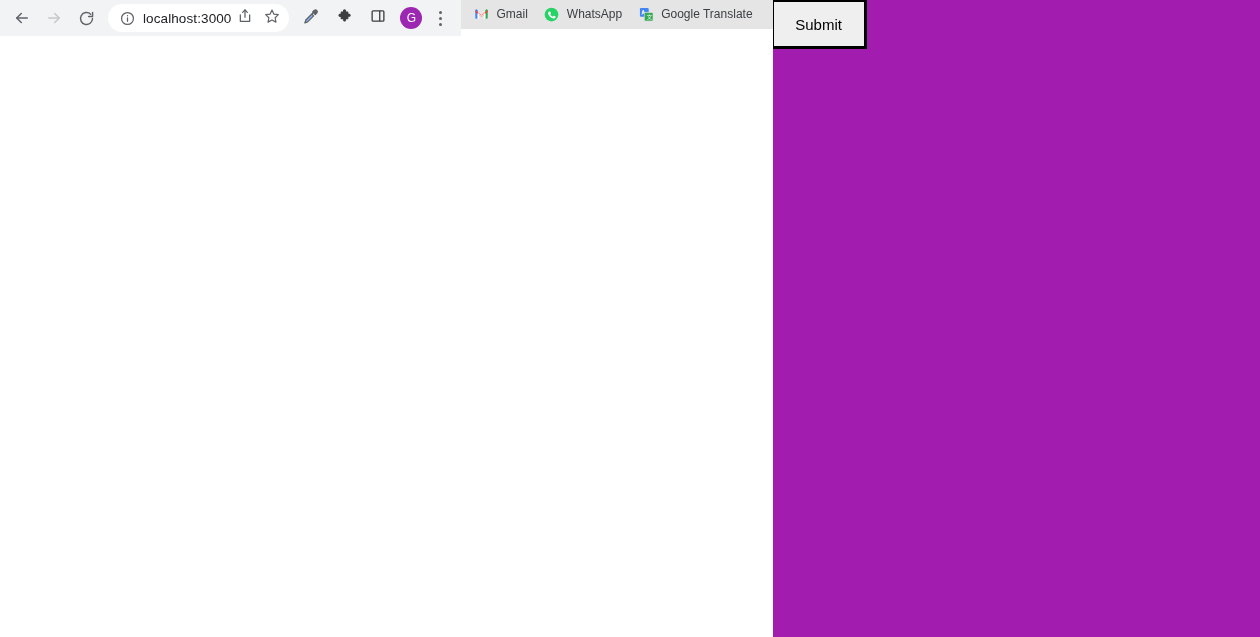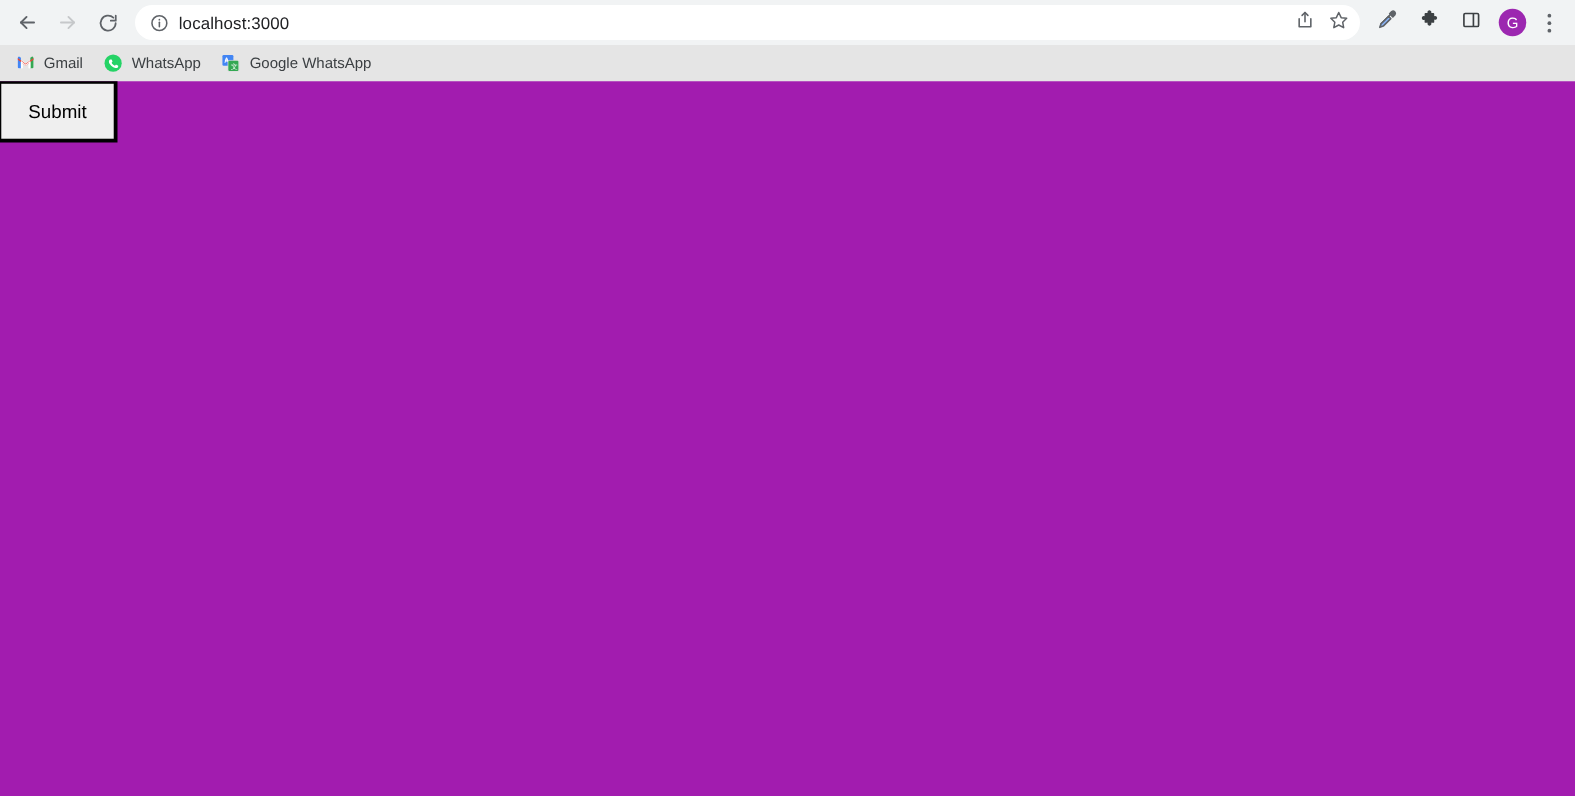--- a/index.html
+++ b/index.html
@@ -13,21 +13,21 @@
     background: #ffffff;
     font-family: "Liberation Sans", sans-serif;
     -webkit-font-smoothing: antialiased;
   }
 
   
   .browser {
     width: 1260px;
     height: 637px;
     display: flex;
-    flex-direction: column;
+    flex-direction: row;
     background: #ffffff;
   }
 
   .toolbar {
     height: 36px;
     background: #f1f3f4;
     display: flex;
     align-items: center;
     padding: 0 6px;
     flex: none;
@@ -323,21 +323,21 @@
       <span class="bm-icon">
         <svg width="15" height="15" viewBox="0 0 24 24">
           <rect x="1.5" y="1.5" width="14" height="14" rx="1.6" fill="#4285f4"></rect>
           <path d="M9.3 5.4H7.9l-.3-1H5.9l-.3 1H4.2l1.9-5h1.3zm-2-2L6.7 1.6 6.1 3.4z" fill="#ffffff" transform="translate(0 4.4)"></path>
           <text x="4.1" y="12.4" font-family="Liberation Sans, sans-serif" font-size="8.5" fill="#ffffff">A</text>
           <rect x="8.5" y="8.5" width="14" height="14" rx="1.6" fill="#ffffff" stroke="#d2d2d2" stroke-width="0.7"></rect>
           <rect x="9" y="9" width="13" height="13" rx="1.3" fill="#34a853"></rect>
           <text x="12.3" y="19.6" font-family="Liberation Sans, sans-serif" font-size="9" fill="#ffffff">文</text>
         </svg>
       </span>
-      <span class="bm-label">Google WhatsApp</span>
+      <span class="bm-label">Google Translate</span>
     </div>
   </div>
 
   <div class="viewport">
     <button class="submit-button">Submit</button>
   </div>
 
 </div>
 
 </body></html>

